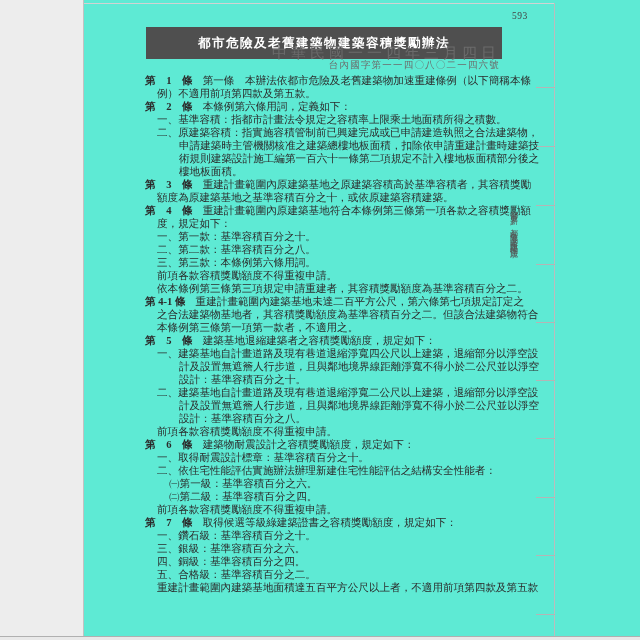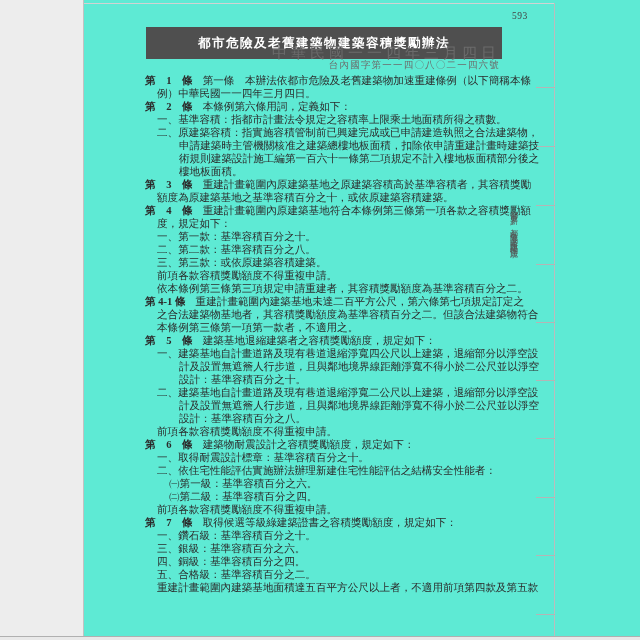--- a/index.html
+++ b/index.html
@@ -69,34 +69,34 @@
     <span class="title-text" style="color: rgb(255, 255, 255);">都市危險及老舊建築物建築容積獎勵辦法</span>
   </div>
 
   <div class="date-block">
     <div class="date-line1">中華民國一一四年三月四日</div>
     <div class="date-line2">台內國字第一一四〇八〇二一四六號</div>
   </div>
 
   <div class="doc">
       <div class="line article"><span class="art-num">第　1　條</span><span>第一條　本辦法依都市危險及老舊建築物加速重建條例（以下簡稱本條</span></div>
-      <div class="line cont"><span>例）中華民國一一四年三月四日。</span></div>
+      <div class="line cont"><span>例）不適用前項第四款及第五款。</span></div>
       <div class="line article"><span class="art-num">第　2　條</span><span>本條例第六條用詞，定義如下：</span></div>
       <div class="line item"><span>一、基準容積：指都市計畫法令規定之容積率上限乘土地面積所得之積數。</span></div>
       <div class="line item"><span>二、原建築容積：指實施容積管制前已興建完成或已申請建造執照之合法建築物，</span></div>
       <div class="line cont2"><span>申請建築時主管機關核准之建築總樓地板面積，扣除依申請重建計畫時建築技</span></div>
       <div class="line cont2"><span>術規則建築設計施工編第一百六十一條第二項規定不計入樓地板面積部分後之</span></div>
       <div class="line cont2"><span>樓地板面積。</span></div>
       <div class="line article"><span class="art-num">第　3　條</span><span>重建計畫範圍內原建築基地之原建築容積高於基準容積者，其容積獎勵</span></div>
       <div class="line cont"><span>額度為原建築基地之基準容積百分之十，或依原建築容積建築。</span></div>
       <div class="line article"><span class="art-num">第　4　條</span><span>重建計畫範圍內原建築基地符合本條例第三條第一項各款之容積獎勵額</span></div>
       <div class="line cont"><span>度，規定如下：</span></div>
       <div class="line item"><span>一、第一款：基準容積百分之十。</span></div>
       <div class="line item"><span>二、第二款：基準容積百分之八。</span></div>
-      <div class="line item"><span>三、第三款：或依原建築容積建築。</span></div>
+      <div class="line item"><span>三、第三款：本條例第六條用詞。</span></div>
       <div class="line cont"><span>前項各款容積獎勵額度不得重複申請。</span></div>
       <div class="line cont"><span>依本條例第三條第三項規定申請重建者，其容積獎勵額度為基準容積百分之二。</span></div>
       <div class="line article"><span class="art-num">第 4-1 條</span><span>重建計畫範圍內建築基地未達二百平方公尺，第六條第七項規定訂定之</span></div>
       <div class="line cont"><span>之合法建築物基地者，其容積獎勵額度為基準容積百分之二。但該合法建築物符合</span></div>
       <div class="line cont"><span>本條例第三條第一項第一款者，不適用之。</span></div>
       <div class="line article"><span class="art-num">第　5　條</span><span>建築基地退縮建築者之容積獎勵額度，規定如下：</span></div>
       <div class="line item"><span>一、建築基地自計畫道路及現有巷道退縮淨寬四公尺以上建築，退縮部分以淨空設</span></div>
       <div class="line cont2"><span>計及設置無遮簷人行步道，且與鄰地境界線距離淨寬不得小於二公尺並以淨空</span></div>
       <div class="line cont2"><span>設計：基準容積百分之十。</span></div>
       <div class="line item"><span>二、建築基地自計畫道路及現有巷道退縮淨寬二公尺以上建築，退縮部分以淨空設</span></div>

